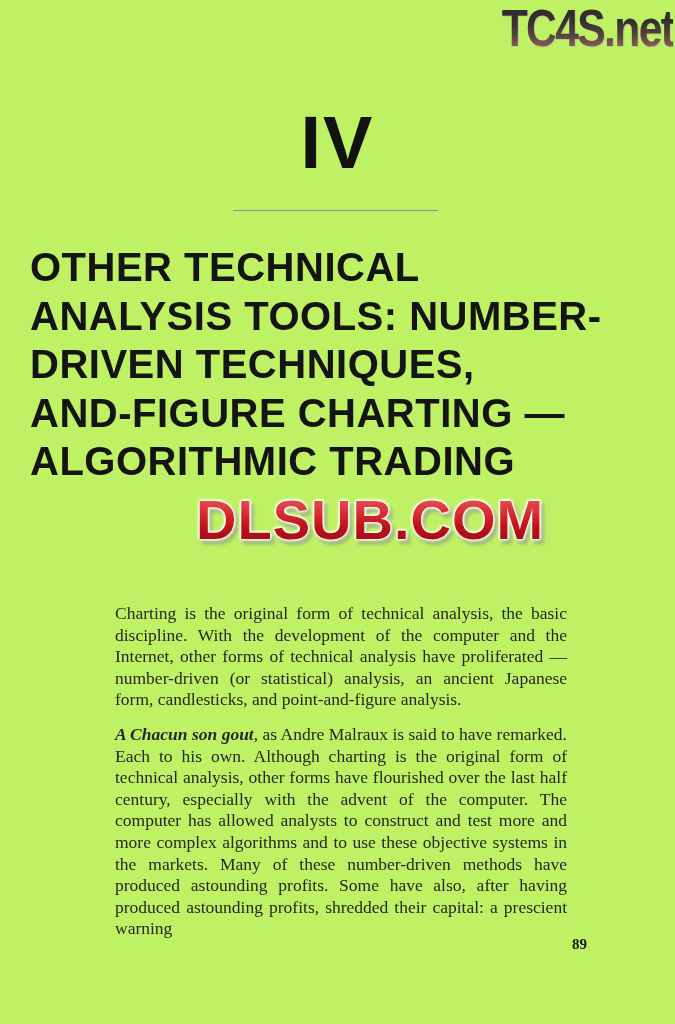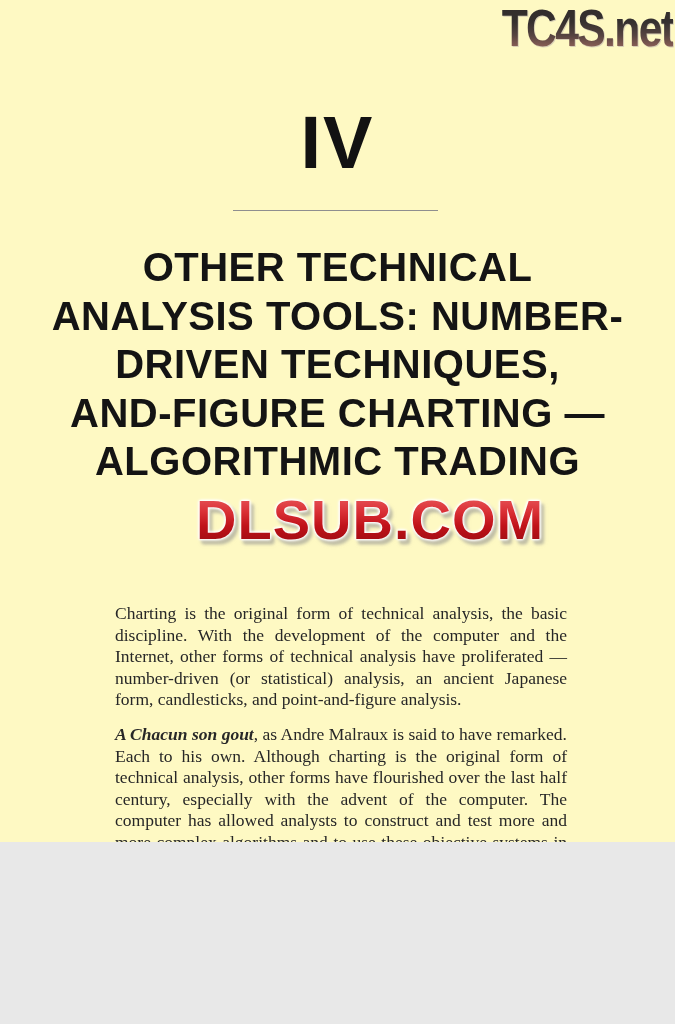--- a/index.html
+++ b/index.html
@@ -1,21 +1,21 @@
 <!DOCTYPE html>
 <html><head>
 <meta charset="utf-8">
 <style>
   * { margin: 0; padding: 0; box-sizing: border-box; }
   html, body { background: #e8e8e8; }
   .page {
     position: relative;
     width: 675px;
-    height: 842px;
-    background: #fef9c3;
+    height: 1024px;
+    background: #bef264;
     overflow: hidden;
     font-family: "Liberation Sans", sans-serif;
     padding-left: 28px;
   }
 
   
   .tc4s {
     position: absolute;
     top: -2px;
     right: 2px;
@@ -53,21 +53,21 @@
     height: 0;
     border-top: 1px solid #8f8f8f;
   }
 
   
   .chapter-title {
     position: absolute;
     top: 243px;
     left: 30px;
     width: 615px;
-    text-align: center;
+    text-align: left;
     color: #141414;
   }
   .chapter-title .title-line {
     font-weight: 700;
     font-size: 40px;
     line-height: 48.5px;
     letter-spacing: 0.5px;
     white-space: nowrap;
   }
 

